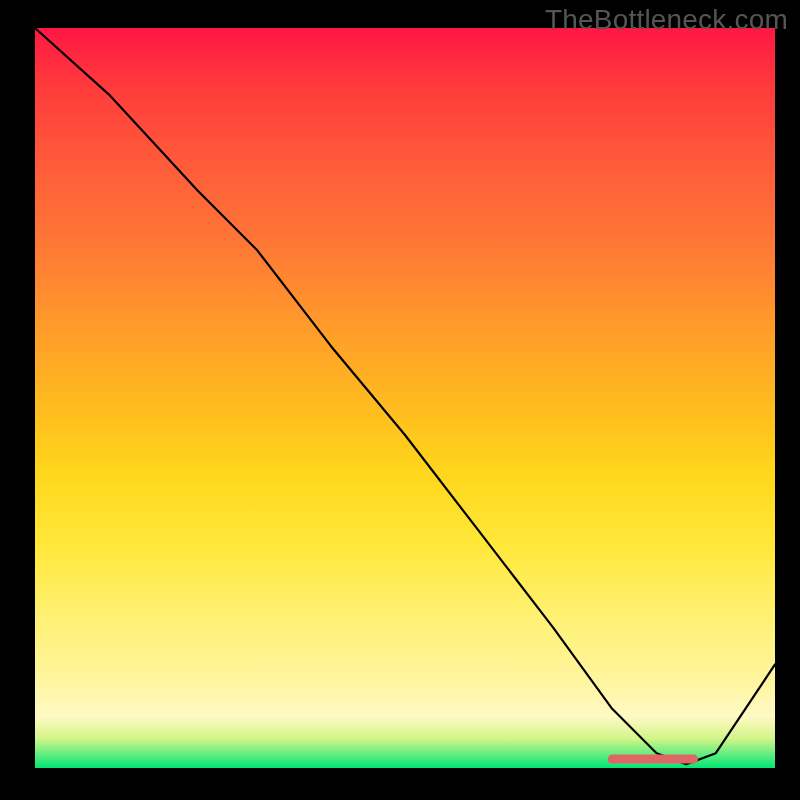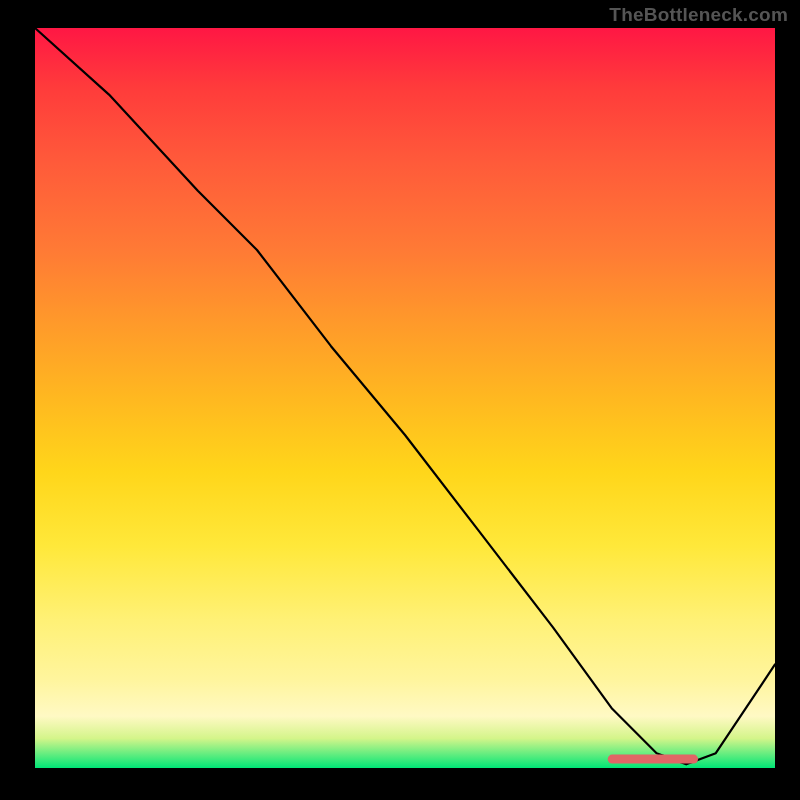--- a/index.html
+++ b/index.html
@@ -10,22 +10,22 @@
     background: #000;
     font-family: Arial, Helvetica, sans-serif;
     position: relative;
     overflow: hidden;
   }
   .watermark {
     position: absolute;
     top: 4px;
     right: 12px;
     color: #555;
-    font-size: 19px;
-    font-weight: 700;
+    font-size: 28px;
+    font-weight: 400;
     letter-spacing: 0.2px;
     z-index: 5;
   }
   .plot-area {
     position: absolute;
     left: 35px;
     top: 28px;
     width: 740px;
     height: 740px;
     background: linear-gradient(to bottom,

